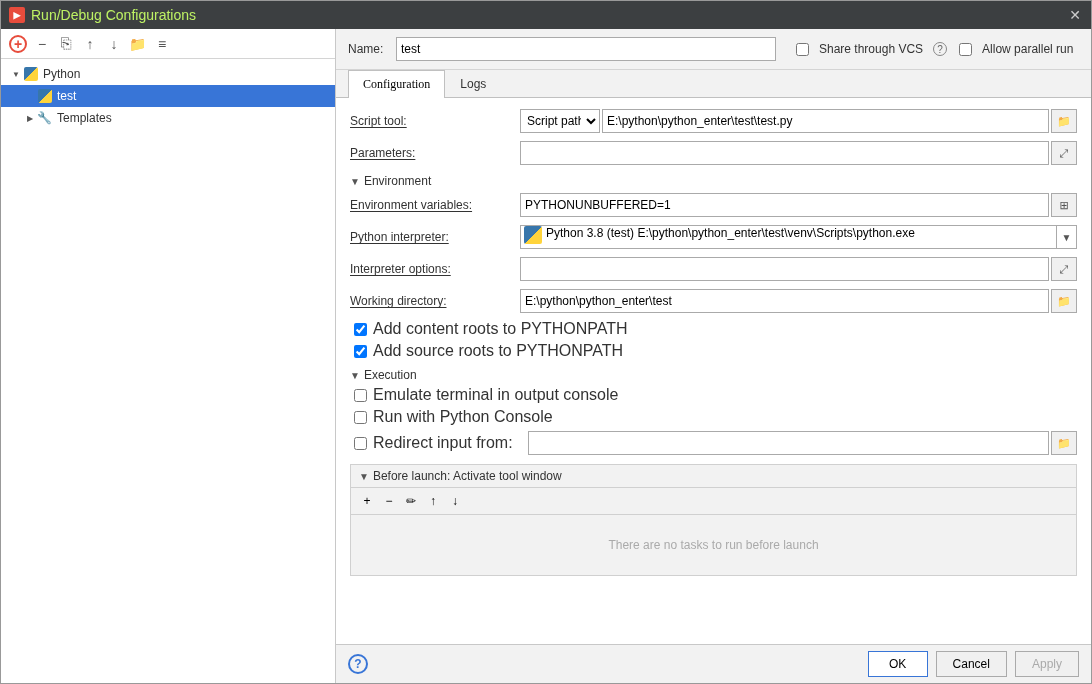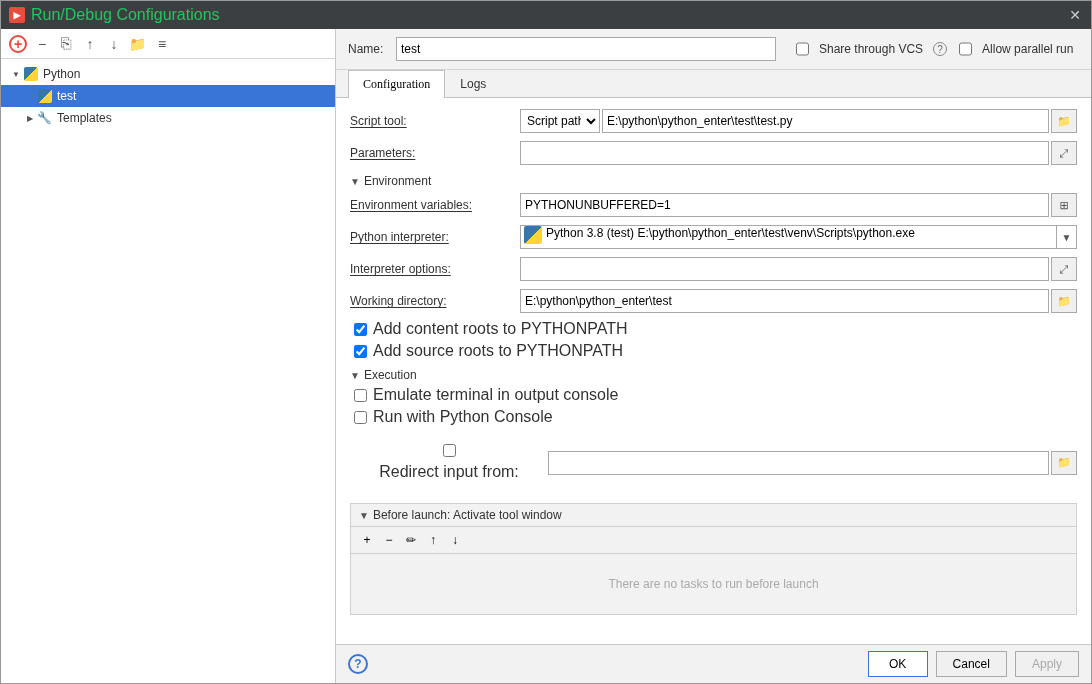--- a/index.html
+++ b/index.html
@@ -43,22 +43,22 @@
       background: #e74c3c;
       border-radius: 2px;
       display: flex;
       align-items: center;
       justify-content: center;
       font-size: 9px;
       color: white;
       font-weight: bold;
     }
     .title-text {
-      font-size: 16px;
-      color: #22c55e;
+      font-size: 14px;
+      color: #bef264;
     }
     .close-btn {
       width: 16px;
       height: 16px;
       cursor: pointer;
       color: #ccc;
       display: flex;
       align-items: center;
       justify-content: center;
       font-size: 14px;
@@ -198,20 +198,21 @@
       background: #fff;
     }
     .vcs-row {
       display: flex;
       align-items: center;
       gap: 12px;
       margin-left: 12px;
     }
     .checkbox-group {
       display: flex;
+      align-items: center;
       gap: 10px;
     }
     .checkbox-group input[type=checkbox] { margin: 0; }
     .checkbox-group label { font-size: 12px; color: #333; }
     .help-icon {
       width: 14px;
       height: 14px;
       border-radius: 50%;
       border: 1px solid #888;
       display: flex;
@@ -617,21 +618,21 @@
 
         <div class="checkbox-row">
           <input type="checkbox" id="emulate-terminal" style="">
           <label for="emulate-terminal">Emulate terminal in output console</label>
         </div>
         <div class="checkbox-row">
           <input type="checkbox" id="run-console" style="">
           <label for="run-console">Run with Python Console</label>
         </div>
         <div class="form-row">
-          <div class="checkbox-row" style="margin:14px;min-width:170px;flex-direction:column;">
+          <div class="checkbox-row" style="margin:4px;min-width:170px;">
             <input type="checkbox" id="redirect-input" style="">
             <label for="redirect-input">Redirect input from:</label>
           </div>
           <div class="form-input-with-btn">
             <input class="form-input" type="text" value="" style="">
             <button class="browse-btn">📁</button>
           </div>
         </div>
 
         <div class="before-launch-section">

